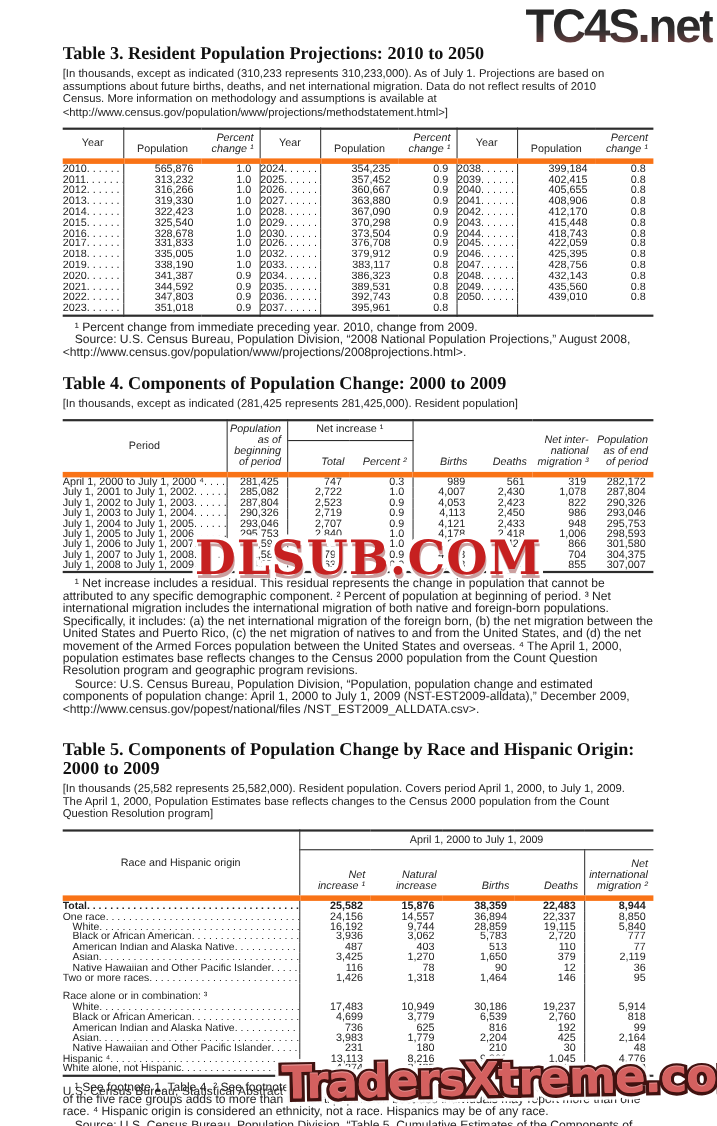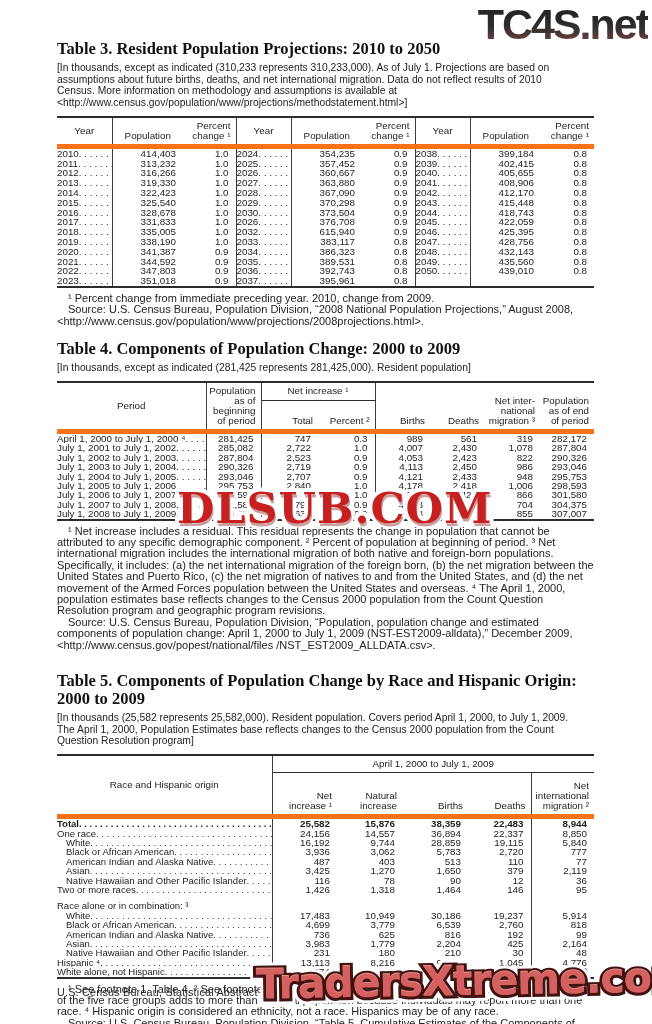--- a/index.html
+++ b/index.html
@@ -17,21 +17,21 @@
   table{border-collapse:collapse;table-layout:fixed;width:537px;
         border-top:2px solid #2c2c2c;border-bottom:2px solid #2c2c2c;margin:0 0 5px 0;}
   th,td{padding:0;font-weight:normal;font-size:9.8px;line-height:10px;vertical-align:bottom;
         overflow:hidden;}
   thead th{padding-top:3px;padding-bottom:3px;color:#1e1e1e;}
   .hb{border-bottom:5px solid #f97316;}
   .vr{border-right:1px solid #3c3c3c;}
   .num{text-align:right;padding-right:7px;line-height:9.8px;}
   .ctr{text-align:center;}
   .mid{vertical-align:middle;}
-  .rt{text-align:right;white-space:pre-line;padding-right:5px;}
+  .rt{text-align:right;white-space:pre-line;padding-right:5px;font-style:italic;}
   tbody td{line-height:9.8px;}
   .lead-wrap{display:flex;overflow:hidden;min-width:0;}
   .lbl{white-space:nowrap;flex:0 0 auto;}
   .leader{flex:1 1 auto;overflow:hidden;white-space:nowrap;min-width:0;}
   .leader::after{content:". . . . . . . . . . . . . . . . . . . . . . . . . . . . . . . . . . . . . . . . . . . .";}
   .indent .lead-wrap{padding-left:9px;}
   tr.bold td{font-weight:bold;}
   tr.gap td{padding-top:7px;margin-top:32px;}
   #table5 tbody td, #table4 tbody td{line-height:9.4px;}
   #table5 td .lbl, #table5 td .leader::after{font-size:9.5px;}
@@ -122,21 +122,21 @@
         </thead>
         <tbody>
 
             <tr>
               <td class="vr">
                 <div class="lead-wrap">
                   <span class="lbl">2010</span>
                   <span class="leader"></span>
                 </div>
               </td>
-              <td class="num">414,403</td>
+              <td class="num">565,876</td>
               <td class="num vr">1.0</td>
               <td class="vr">
                 <div class="lead-wrap">
                   <span class="lbl">2024</span>
                   <span class="leader"></span>
                 </div>
               </td>
               <td class="num">354,235</td>
               <td class="num vr">0.9</td>
               <td class="vr">
@@ -346,21 +346,21 @@
                 </div>
               </td>
               <td class="num">335,005</td>
               <td class="num vr">1.0</td>
               <td class="vr">
                 <div class="lead-wrap">
                   <span class="lbl">2032</span>
                   <span class="leader"></span>
                 </div>
               </td>
-              <td class="num">615,940</td>
+              <td class="num">379,912</td>
               <td class="num vr">0.9</td>
               <td class="vr">
                 <div class="lead-wrap">
                   <span class="lbl">2046</span>
                   <span class="leader"></span>
                 </div>
               </td>
               <td class="num">425,395</td>
               <td class="num">0.8</td>
             </tr>

